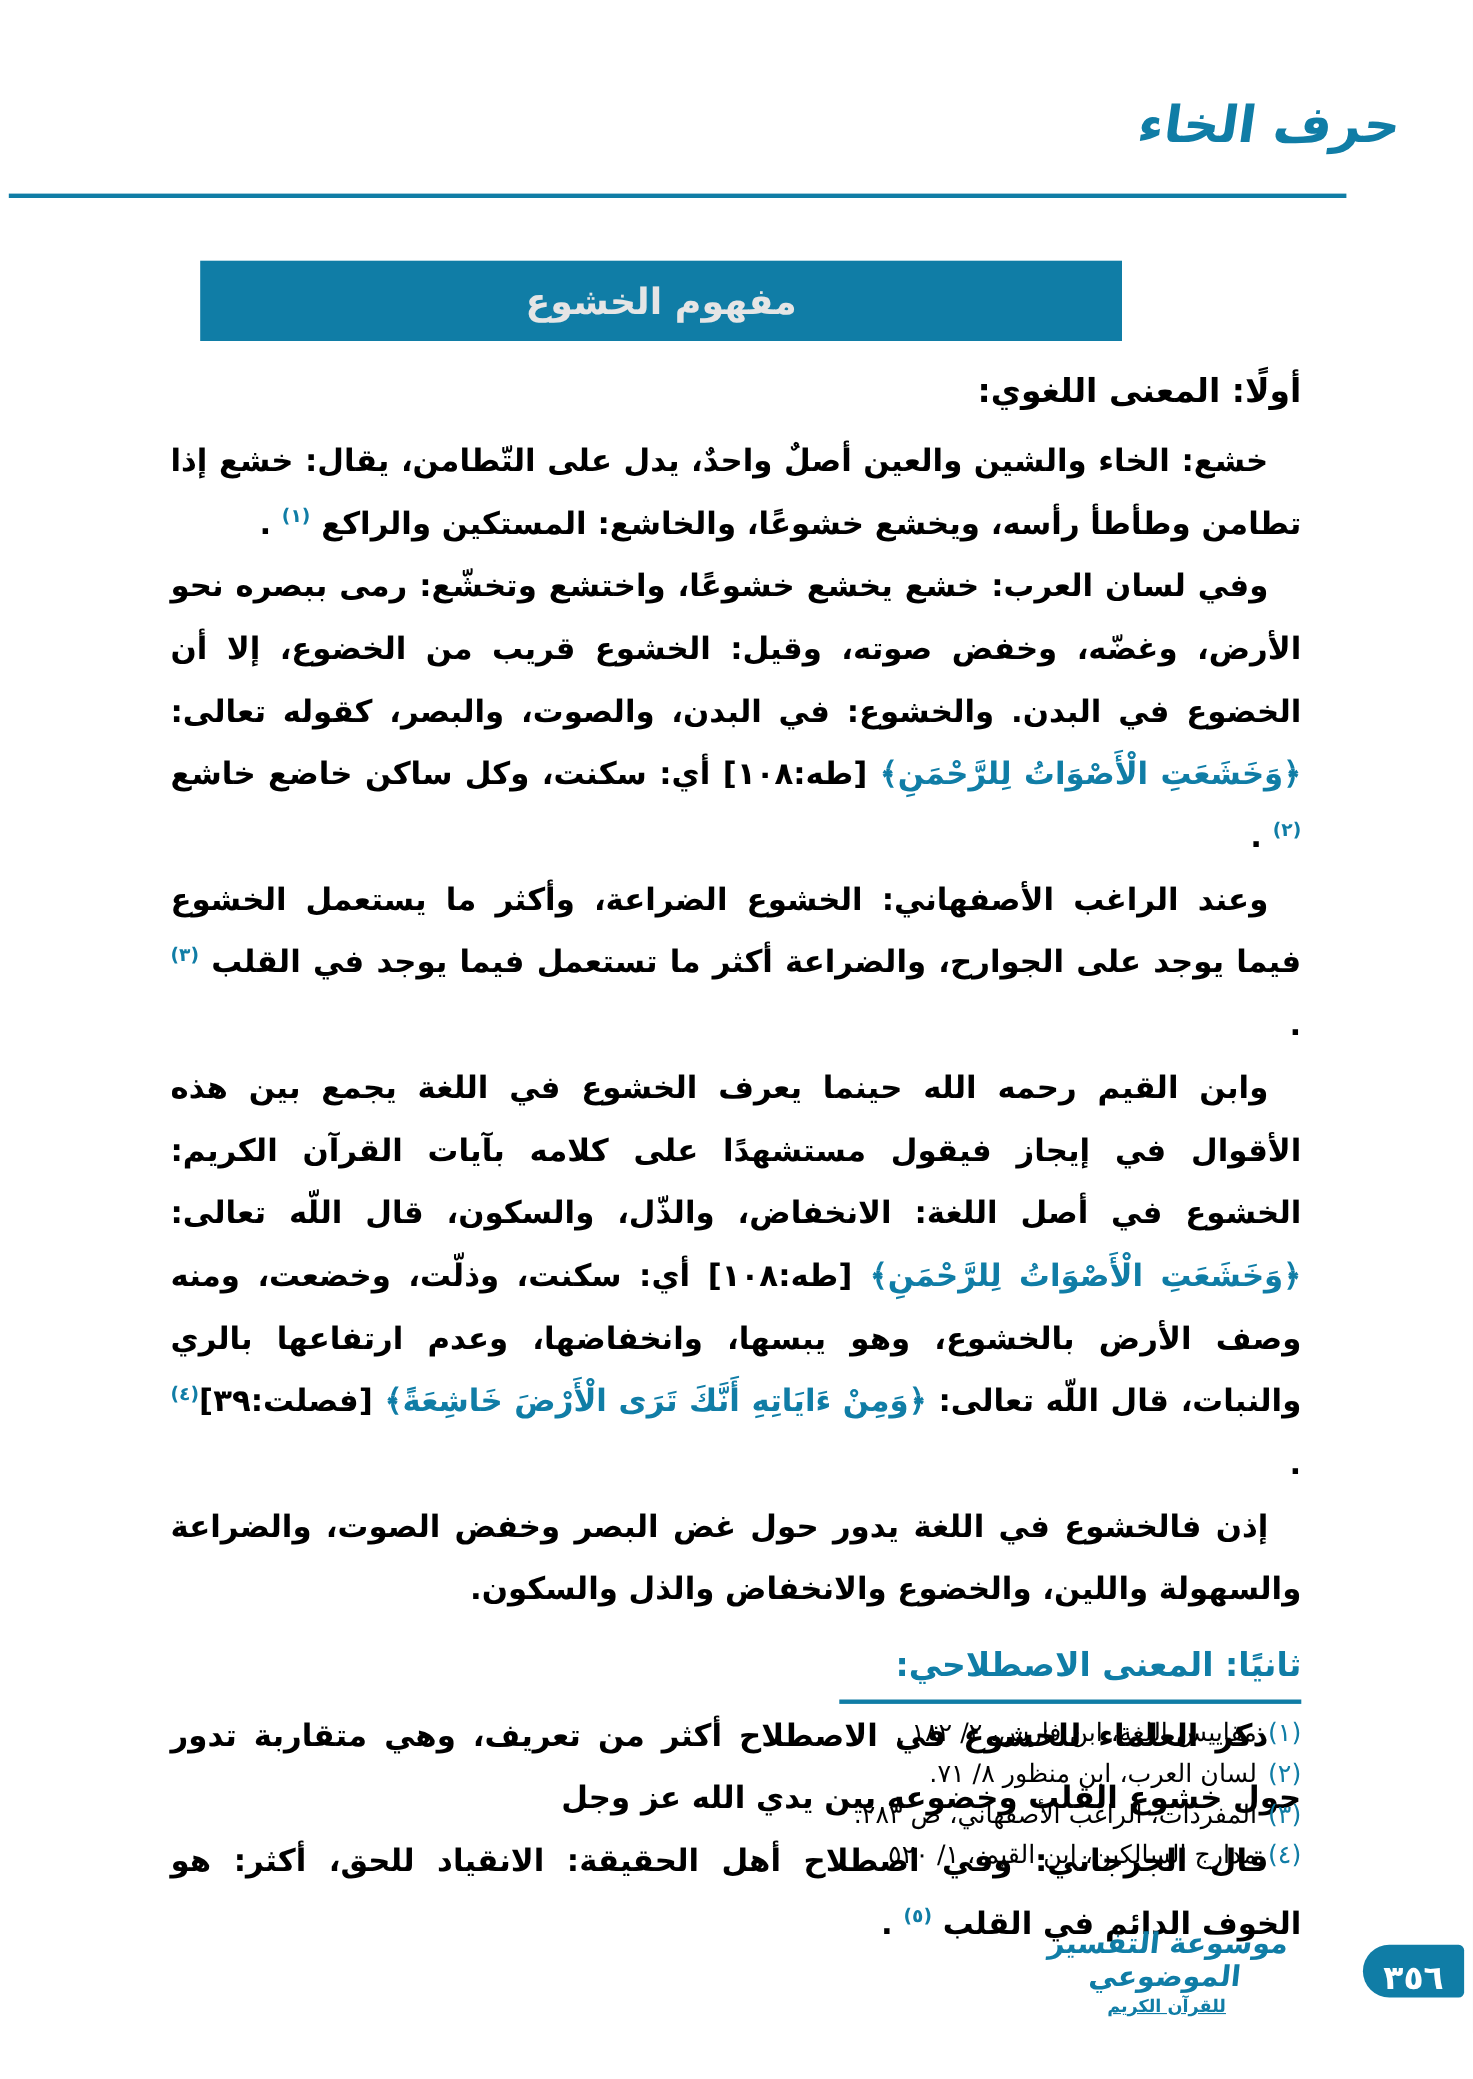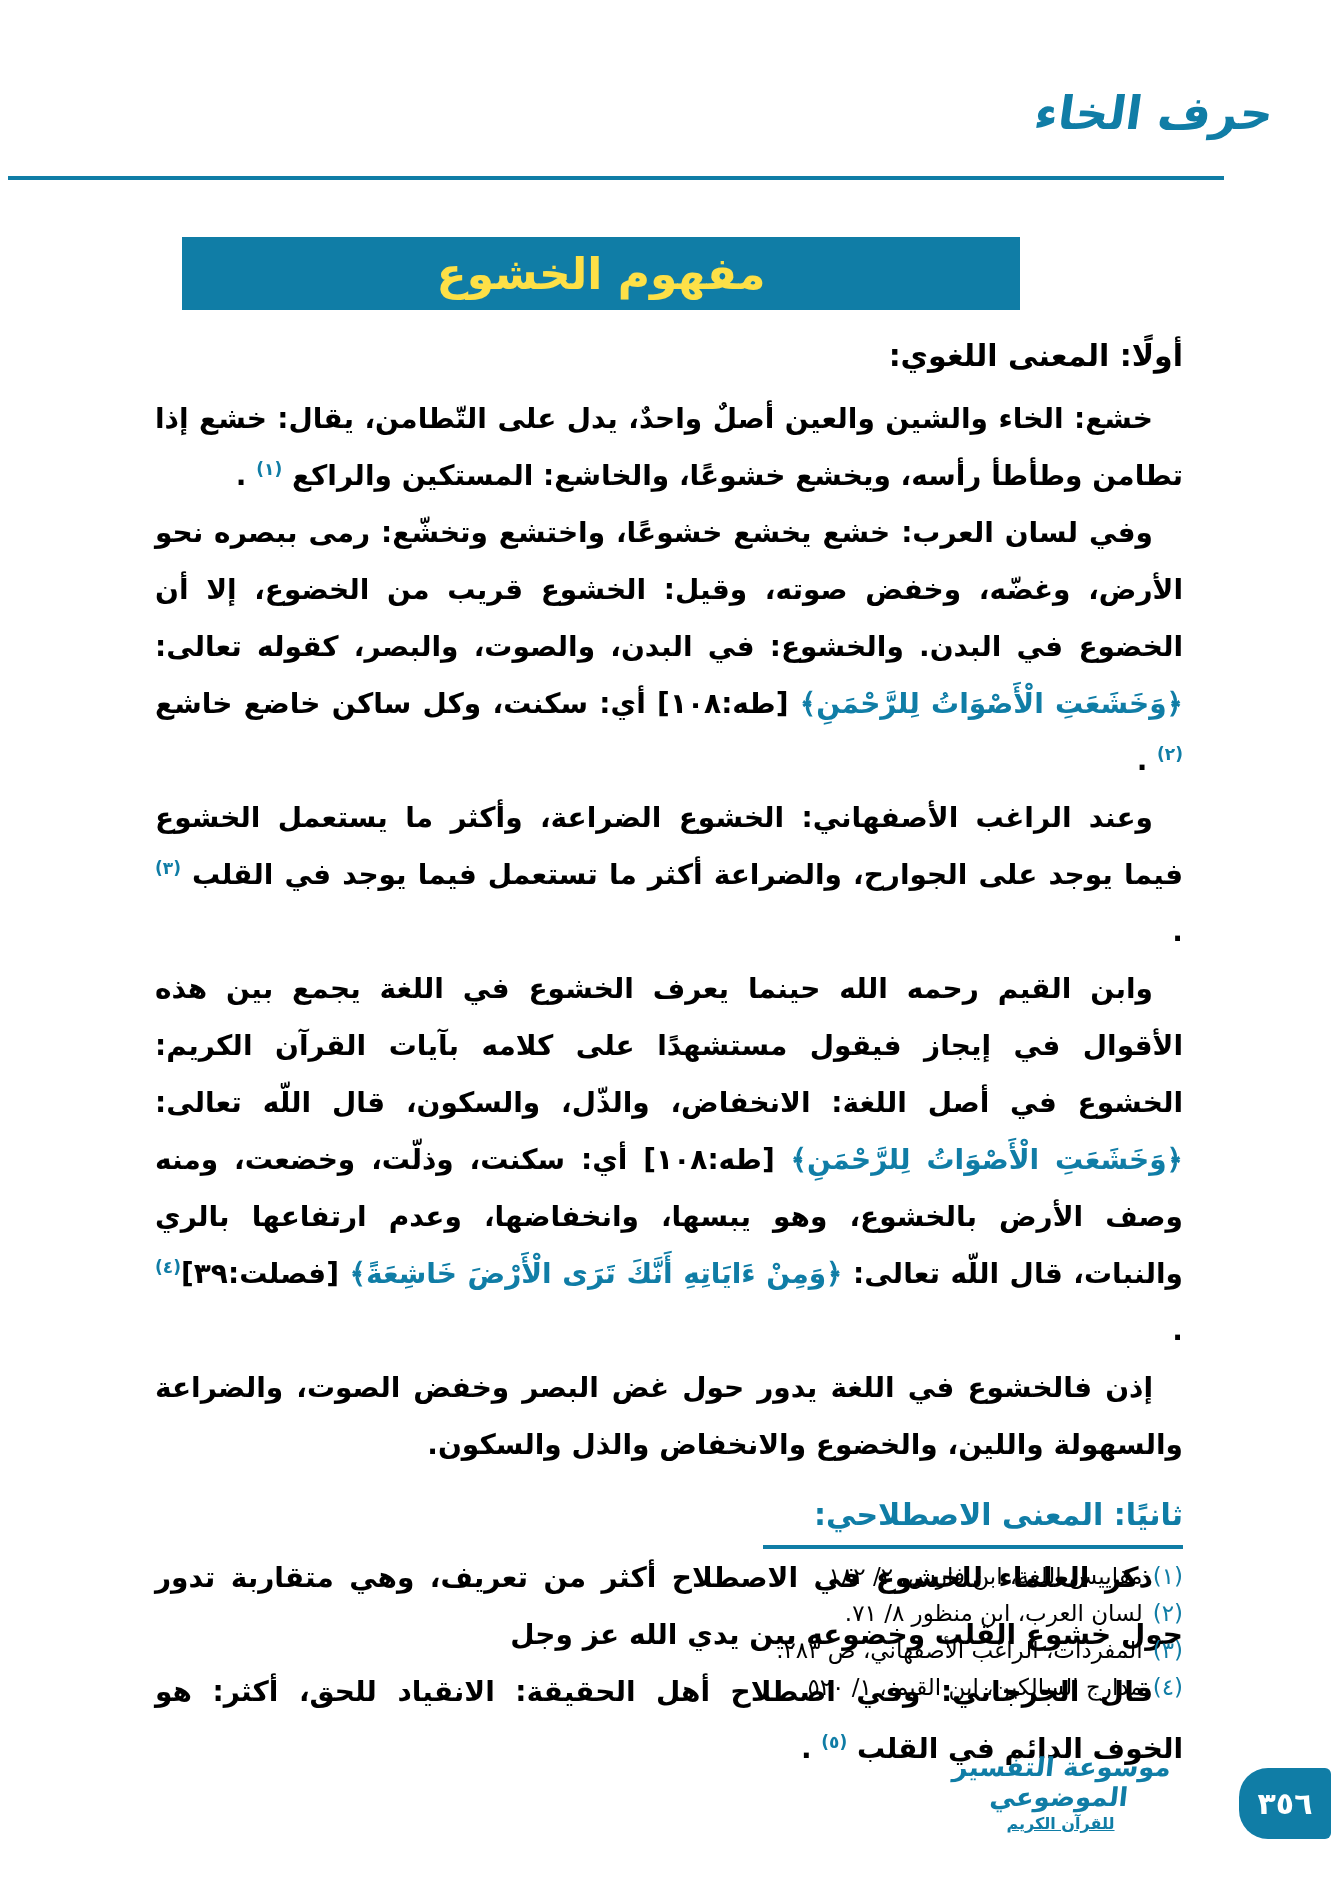--- a/index.html
+++ b/index.html
@@ -15,21 +15,21 @@
     position:absolute; top:86px; right:66px;
     color:var(--accent); font-size:46px; font-weight:bold;
     transform:skewX(-8deg); direction:rtl; letter-spacing:1px;
   }
   .head-rule { position:absolute; top:176px; left:8px; width:1216px; height:4px; background:var(--accent); }
   
   .banner {
     position:absolute; top:237px; left:182px; width:838px; height:73px;
     background:var(--accent); display:flex; align-items:center; justify-content:center;
   }
-  .banner-title { color:#fde047; font-size:44px; font-weight:bold; direction:rtl; }
+  .banner-title { color:#e5e5e5; font-size:33px; font-weight:bold; direction:rtl; }
   
   .body-text {
     position:absolute; top:326px; right:156px; width:1028px;
     direction:rtl; text-align:justify; text-align-last:right;
     font-size:28px; font-weight:bold; line-height:57px; color:var(--ink);
   }
   .block-heading { font-size:30px; font-weight:bold; line-height:60px; margin:0 0 4px; }
   .block-heading.accent { color:var(--accent); margin-top:12px; }
   .block-para { margin:0; text-indent:30px; }
   .seg-t { }
@@ -46,23 +46,23 @@
   .fn-num { color:var(--accent); margin-left:10px; }
   .fn-text { }
   
   .footer-logo {
     position:absolute; top:1752px; left:948px; width:225px;
     text-align:center; color:var(--accent); direction:rtl;
   }
   .logo-line1 { font-size:26px; font-weight:bold; transform:skewX(-6deg); line-height:30px; }
   .logo-line2 { font-size:16px; font-weight:bold; line-height:24px;text-decoration:underline; }
   .page-badge {
-    position:absolute; top:1768px; right:8px; width:92px; height:71px;
+    position:absolute; top:1768px; right:8px; width:92px; height:48px;
     background:var(--accent); border-radius:29px 6px 6px 29px;
-    display:flex; align-items:center; justify-content:center;
+    display:flex; align-items:flex-end; justify-content:center;
   }
   .badge-number { color:#ffffff; font-size:30px; font-weight:bold; }
 </style>
 </head>
 <body>
 
 <div class="page">
 
   <div class="chapter-head">حرف الخاء</div>
 

